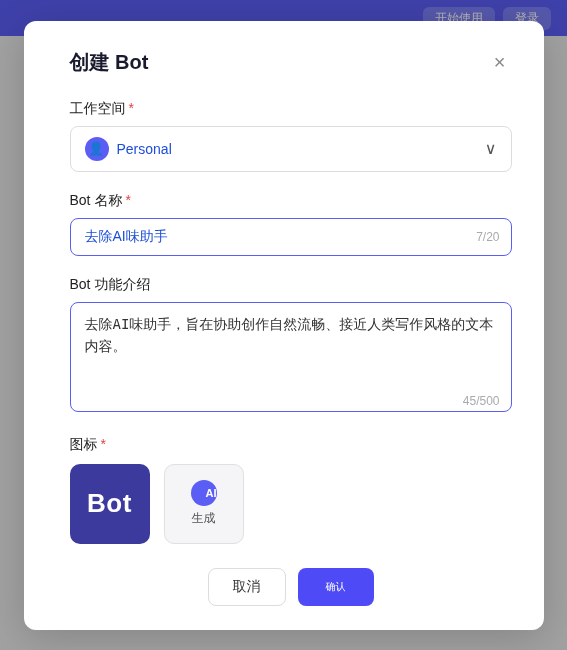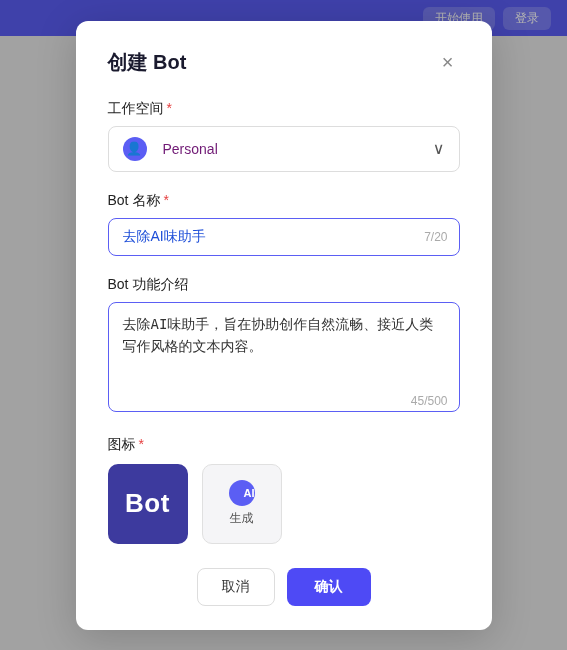--- a/index.html
+++ b/index.html
@@ -17,22 +17,22 @@
       position: absolute;
       inset: 0;
       background: rgba(0,0,0,0.3);
       display: flex;
       align-items: center;
       justify-content: center;
     }
     .modal {
       background: #fff;
       border-radius: 12px;
-      width: 416px;
-      padding: 28px 32px 24px 32px;
+      width: 520px;
+      padding: 28px 32px 24px 46px;
       position: relative;
       box-shadow: 0 8px 40px rgba(0,0,0,0.18);
     }
     .modal-header {
       display: flex;
       align-items: center;
       justify-content: space-between;
       margin-bottom: 24px;
     }
     .modal-title {
@@ -85,22 +85,21 @@
       border-radius: 50%;
       background: #5b5ef4;
       display: flex;
       align-items: center;
       justify-content: center;
       color: #fff;
       font-size: 13px;
     }
     .workspace-name {
       font-size: 14px;
-      color: #701a75;
-      margin-left: 8px;
+      color: #1d4ed8;
     }
     .chevron-down {
       color: #555;
       font-size: 16px;
     }
     .name-input-wrapper {
       position: relative;
     }
     .name-input {
       width: 100%;
@@ -211,25 +210,25 @@
       font-size: 14px;
       color: #333;
       cursor: pointer;
       font-family: inherit;
     }
     .confirm-btn {
       background: #4e4af5;
       border: none;
       border-radius: 8px;
       padding: 9px 28px;
-      font-size: 14px;
+      font-size: 10px;
       color: #fff;
       cursor: pointer;
       font-family: inherit;
-      font-weight: 700;
+      font-weight: 400;
     }
     .top-bar {
       position: absolute;
       top: 0;
       left: 0;
       right: 0;
       height: 36px;
       background: #5b5ef4;
       border-radius: 0;
       display: flex;

